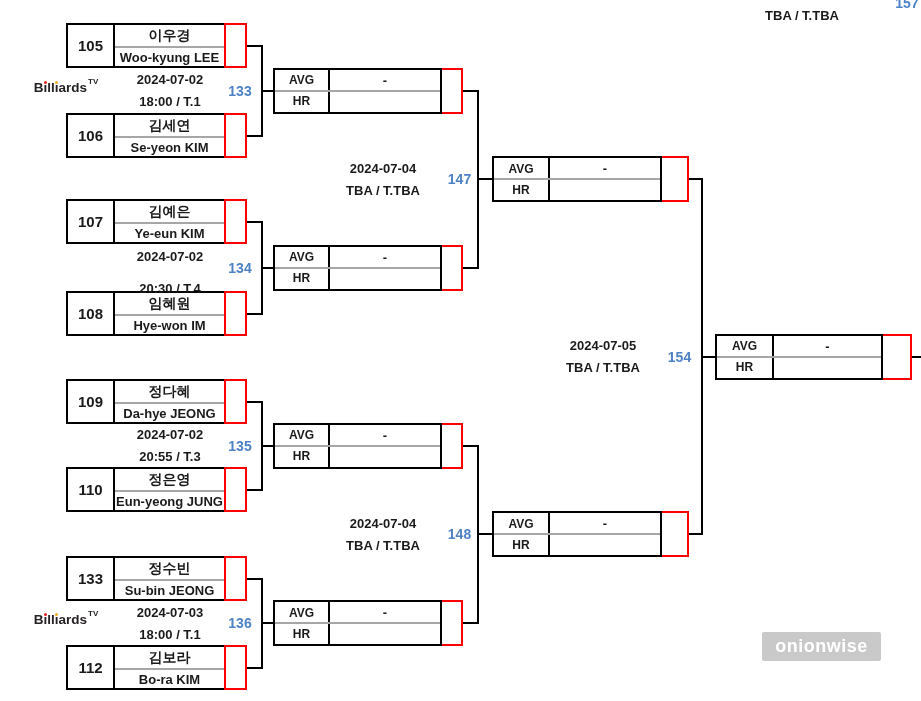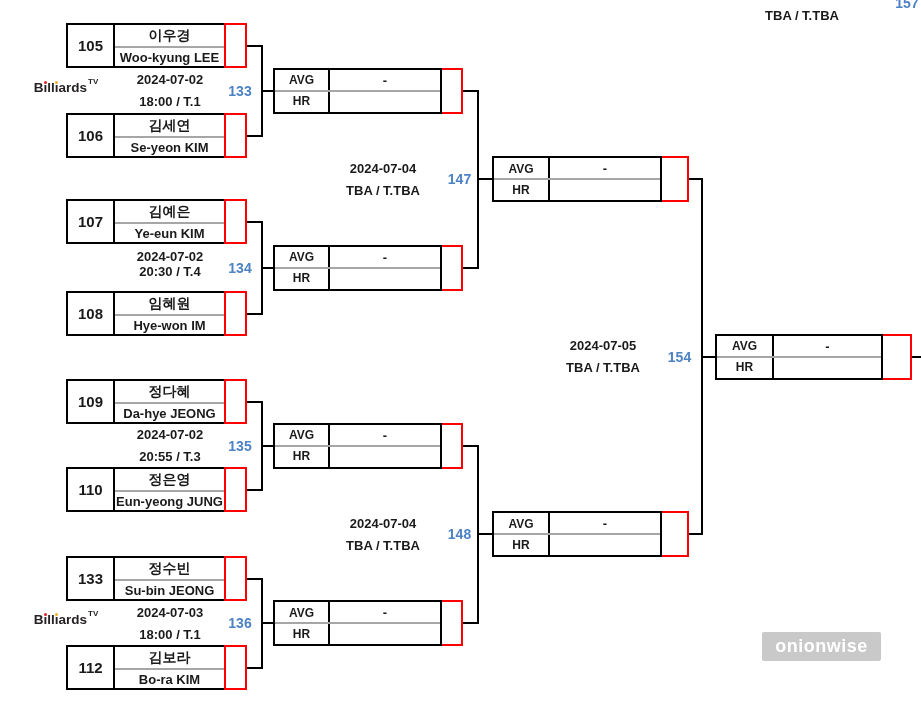--- a/index.html
+++ b/index.html
@@ -113,21 +113,21 @@
         <div class="kr">임혜원</div>
         <div class="en">Hye-won IM</div>
       </div>
     </div>
     <div class="abs redcell" style="left: 224px; top: 291px; width: 23px; height: 45px;"></div>
     <div class="ln" style="left: 247px; top: 220.5px; width: 16px; height: 2px;"></div>
     <div class="ln" style="left: 247px; top: 312.5px; width: 16px; height: 2px;"></div>
     <div class="ln" style="left: 261px; top: 220.5px; width: 2px; height: 94px;"></div>
     <div class="ln" style="left: 261px; top: 266.5px; width: 12px; height: 2px;"></div>
     <div class="abs txt dt" style="left: 95px; top: 247.5px; width: 150px; height: 18px;">2024-07-02</div>
-    <div class="abs txt dt" style="left: 95px; top: 262px; width: 150px; height: 18px; text-align: right;">20:30 / T.4</div>
+    <div class="abs txt dt" style="left: 95px; top: 279px; width: 150px; height: 18px; text-align: right;">20:30 / T.4</div>
     <div class="abs txt mn" style="left: 224px; top: 258.5px; width: 32px; height: 18px;">134</div>
     <div class="abs avgbox" style="left: 273px; top: 244.5px; width: 169px; height: 46px;">
       <div class="lblcol" style="width: 53px;">
         <div class="row lbl">AVG</div>
         <div class="row lbl">HR</div>
       </div>
       <div class="valcol">
         <div class="row val">-</div>
         <div class="row val"></div>
       </div>

